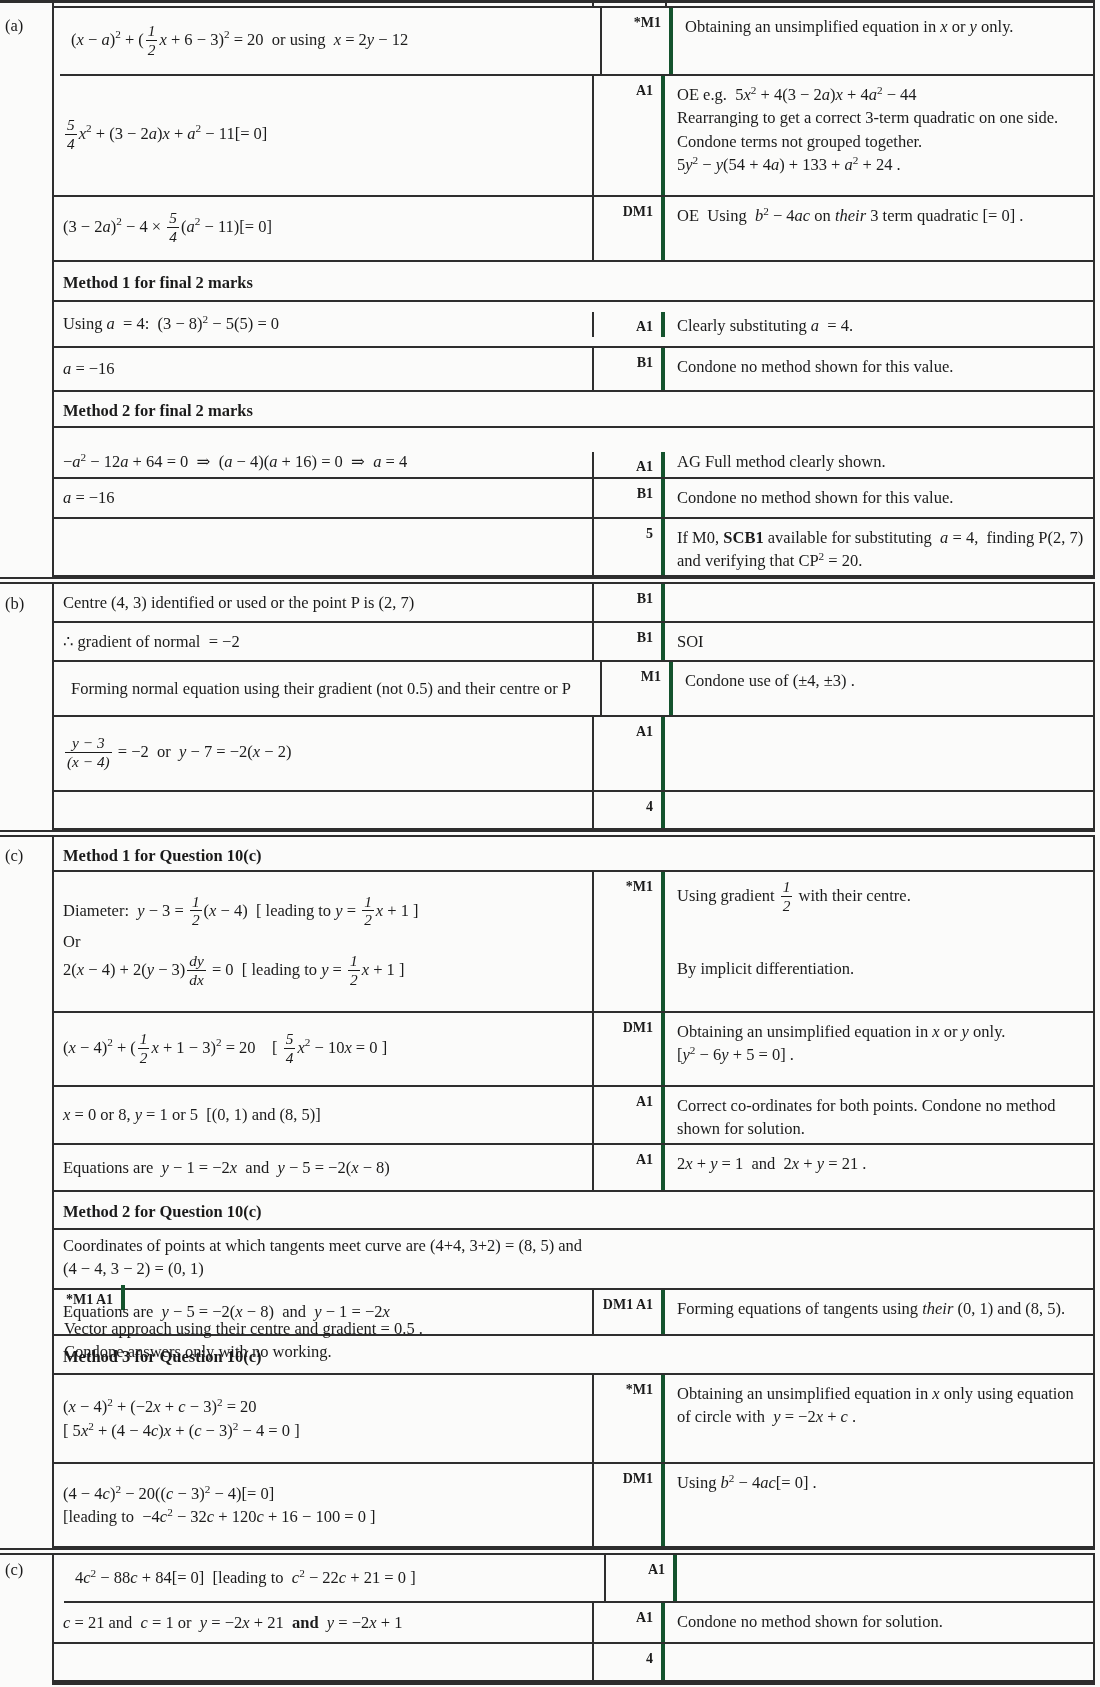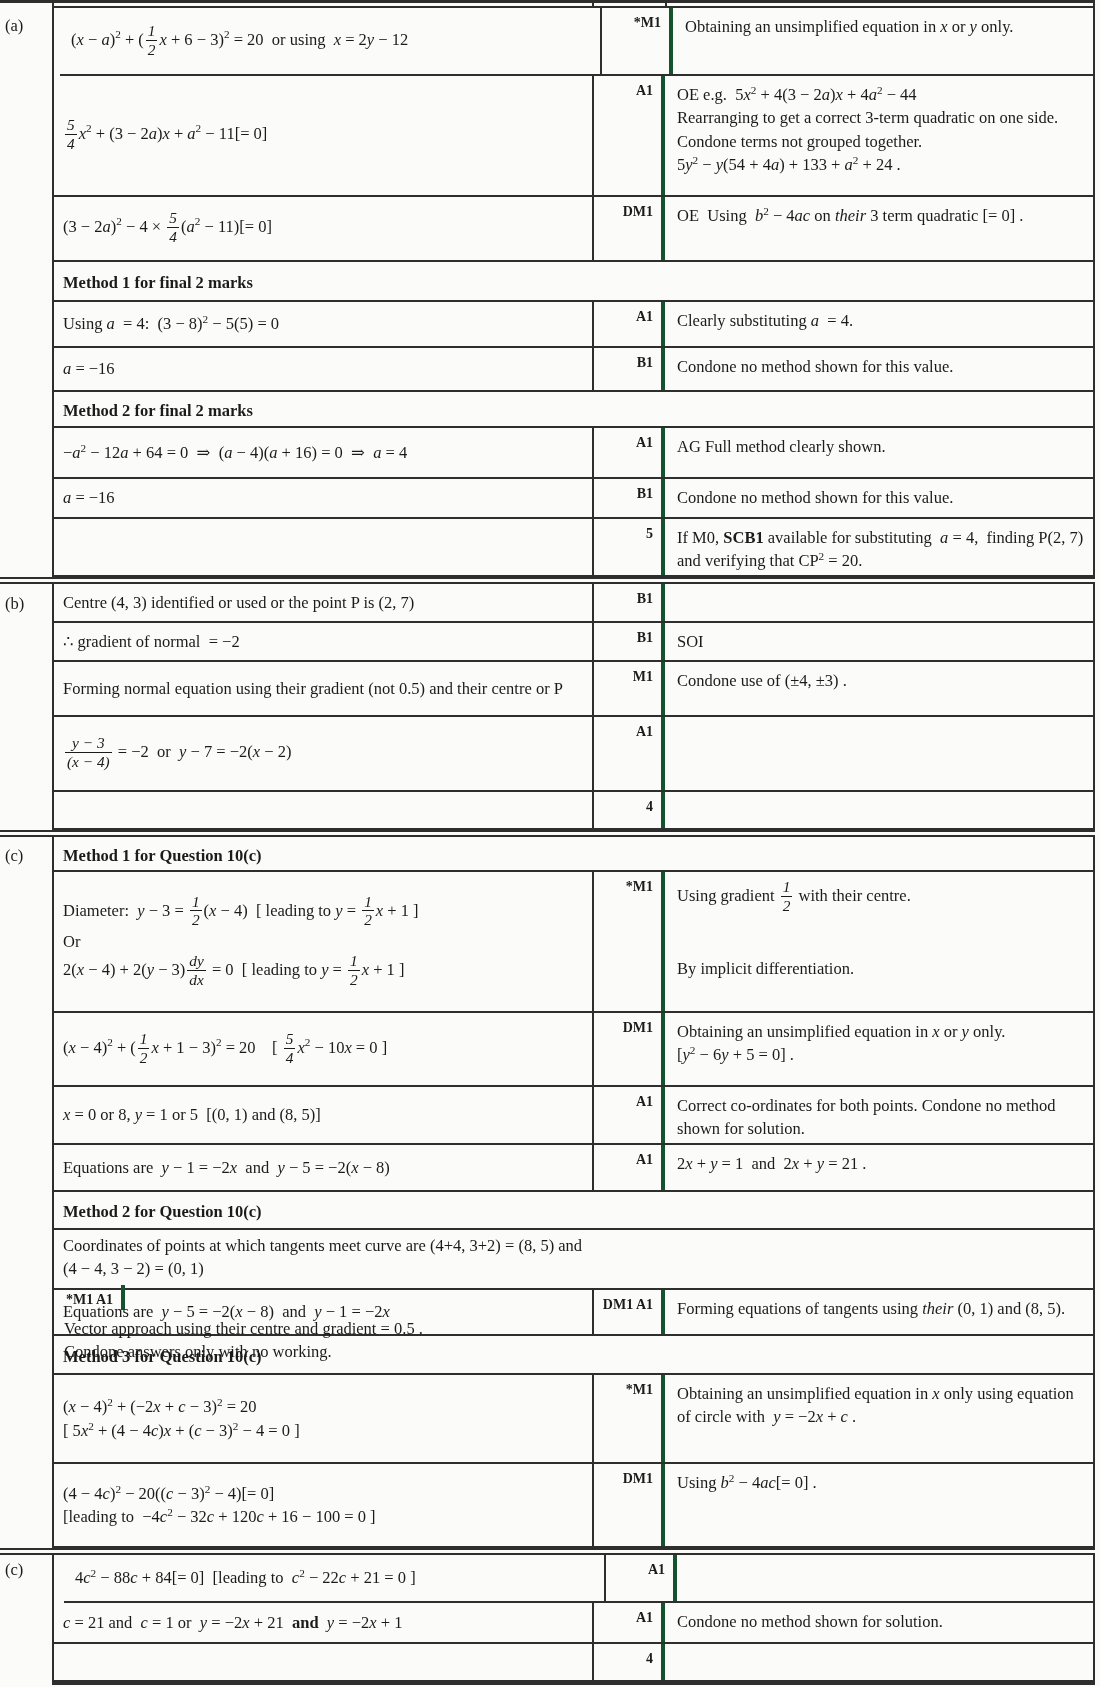--- a/index.html
+++ b/index.html
@@ -105,42 +105,42 @@
             <div class="mline">(3 − 2<span class="mx">a</span>)<sup>2</sup> − 4 × <span class="frac"><span class="fn mx">5</span><span class="fd mx">4</span></span>(<span class="mx">a</span><sup>2</sup> − 11)[= 0]</div>
           </div>
           <div class="cell mark">DM1</div>
           <div class="cell comment">
             <div class="mline">OE&nbsp; Using&nbsp; <span class="mx">b</span><sup>2</sup> − 4<span class="mx">ac</span> on <span class="mx">their</span> 3 term quadratic [= 0] .</div>
           </div>
         </div>
         <div class="row hdr" style="min-height: 40px; height: 40px;">
           <div class="cell full">Method 1 for final 2 marks</div>
         </div>
-        <div class="row" style="min-height: 46px; height: 46px;">
+        <div class="row" style="min-height: 46px; height: 46px; align-items: center;">
           <div class="cell work">
             <div class="mline">Using <span class="mx">a</span>&nbsp; = 4:&nbsp; (3 − 8)<sup>2</sup> − 5(5) = 0</div>
           </div>
           <div class="cell mark">A1</div>
           <div class="cell comment">
             <div class="mline">Clearly substituting <span class="mx">a</span>&nbsp; = 4.</div>
           </div>
         </div>
         <div class="row" style="min-height: 44px; height: 44px;">
           <div class="cell work">
             <div class="mline"><span class="mx">a</span> = −16</div>
           </div>
           <div class="cell mark">B1</div>
           <div class="cell comment">
             <div class="mline">Condone no method shown for this value.</div>
           </div>
         </div>
         <div class="row hdr" style="min-height: 36px; height: 36px;">
           <div class="cell full">Method 2 for final 2 marks</div>
         </div>
-        <div class="row" style="min-height: 51px; height: 51px;">
+        <div class="row" style="min-height: 51px; height: 51px; align-items: flex-end;">
           <div class="cell work">
             <div class="mline">−<span class="mx">a</span><sup>2</sup> − 12<span class="mx">a</span> + 64 = 0&nbsp; ⇒&nbsp; (<span class="mx">a</span> − 4)(<span class="mx">a</span> + 16) = 0&nbsp; ⇒&nbsp; <span class="mx">a</span> = 4</div>
           </div>
           <div class="cell mark">A1</div>
           <div class="cell comment">
             <div class="mline">AG Full method clearly shown.</div>
           </div>
         </div>
         <div class="row" style="min-height: 40px; height: 40px;">
           <div class="cell work">
@@ -170,21 +170,21 @@
         </div>
         <div class="row" style="min-height: 39px; height: 39px;">
           <div class="cell work">
             <div class="mline">∴ gradient of normal&nbsp; = −2</div>
           </div>
           <div class="cell mark">B1</div>
           <div class="cell comment">
             <div class="mline">SOI</div>
           </div>
         </div>
-        <div class="row" style="min-height: 55px; height: 55px;">
+        <div class="row" style="min-height: 55px; height: 55px; padding-left: 8px;">
           <div class="cell work">
             <div class="mline">Forming normal equation using their gradient (not 0.5) and their centre or P</div>
           </div>
           <div class="cell mark">M1</div>
           <div class="cell comment">
             <div class="mline">Condone use of (±4, ±3) .</div>
           </div>
         </div>
         <div class="row" style="min-height: 75px; height: 75px;">
           <div class="cell work">

